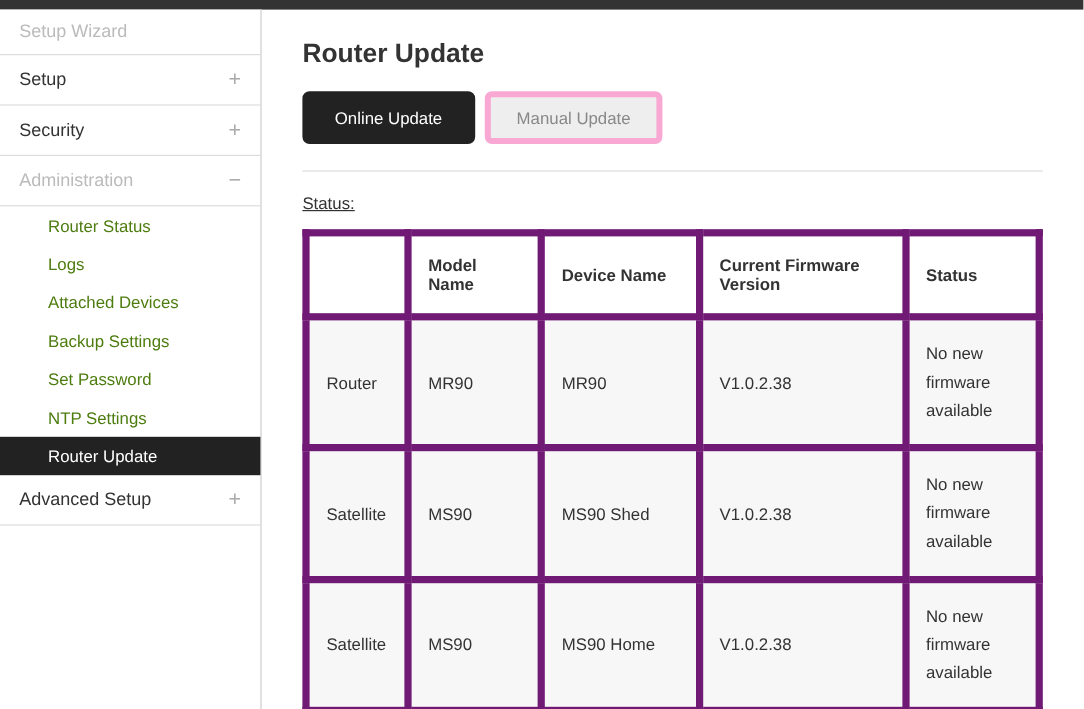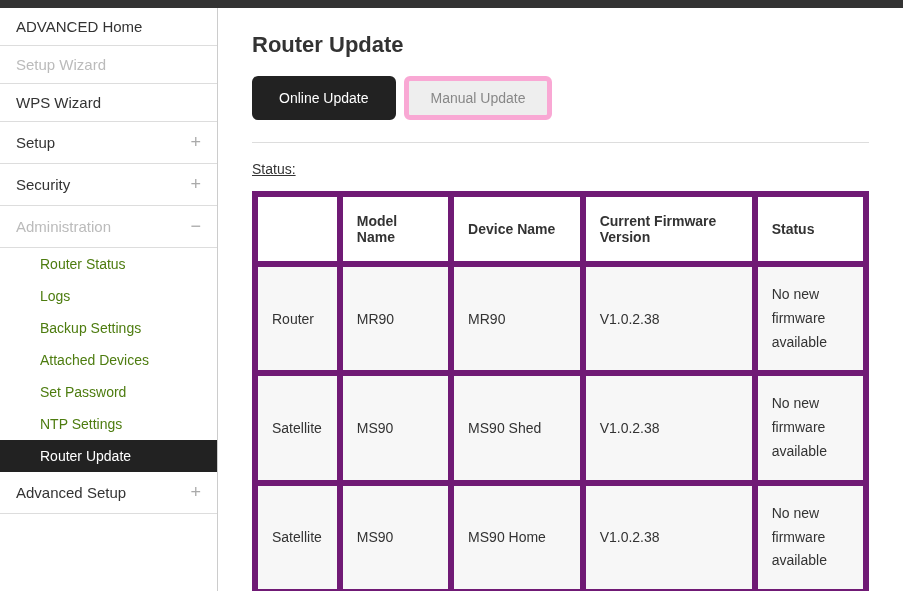--- a/index.html
+++ b/index.html
@@ -73,28 +73,22 @@
     .table th:nth-child(2), .table td:nth-child(2) { width: 110px; }
     .table th:nth-child(3), .table td:nth-child(3) { width: 130px; }
     .table th:nth-child(4), .table td:nth-child(4) { width: 170px; }
   </style>
 </head>
 <body>
 
 <div class="top-bar"></div>
 <div class="layout">
   <div class="sidebar">
-    <div class="sidebar-item">
-      <span>ADVANCED Home</span>
-    </div>
     <div class="sidebar-item disabled">
       <span>Setup Wizard</span>
-    </div>
-    <div class="sidebar-item">
-      <span>WPS Wizard</span>
     </div>
     <div class="sidebar-item">
       <span>Setup</span>
       <span class="toggle-icon">+</span>
     </div>
     <div class="sidebar-item">
       <span>Security</span>
       <span class="toggle-icon">+</span>
     </div>
     <div class="sidebar-item disabled">
@@ -102,24 +96,24 @@
       <span class="toggle-icon">−</span>
     </div>
 
     <div class="sidebar-sub-item">
       <span>Router Status</span>
     </div>
     <div class="sidebar-sub-item">
       <span>Logs</span>
     </div>
     <div class="sidebar-sub-item">
-      <span>Backup Settings</span>
+      <span>Attached Devices</span>
     </div>
     <div class="sidebar-sub-item">
-      <span>Attached Devices</span>
+      <span>Backup Settings</span>
     </div>
     <div class="sidebar-sub-item">
       <span>Set Password</span>
     </div>
     <div class="sidebar-sub-item">
       <span>NTP Settings</span>
     </div>
     <div class="sidebar-sub-item active">
       <span>Router Update</span>
     </div>

